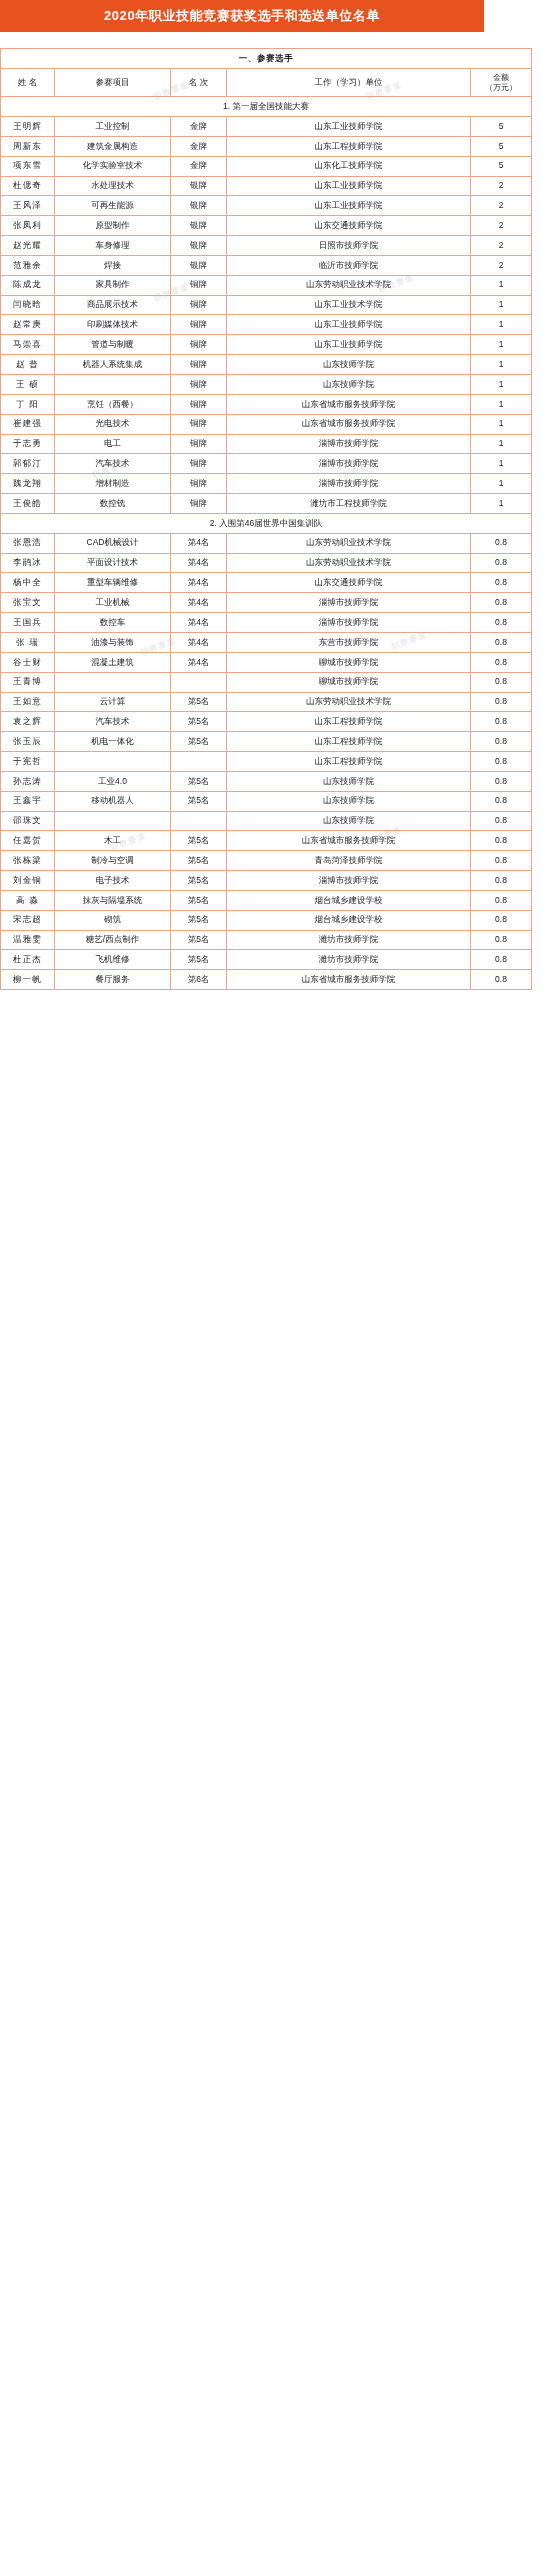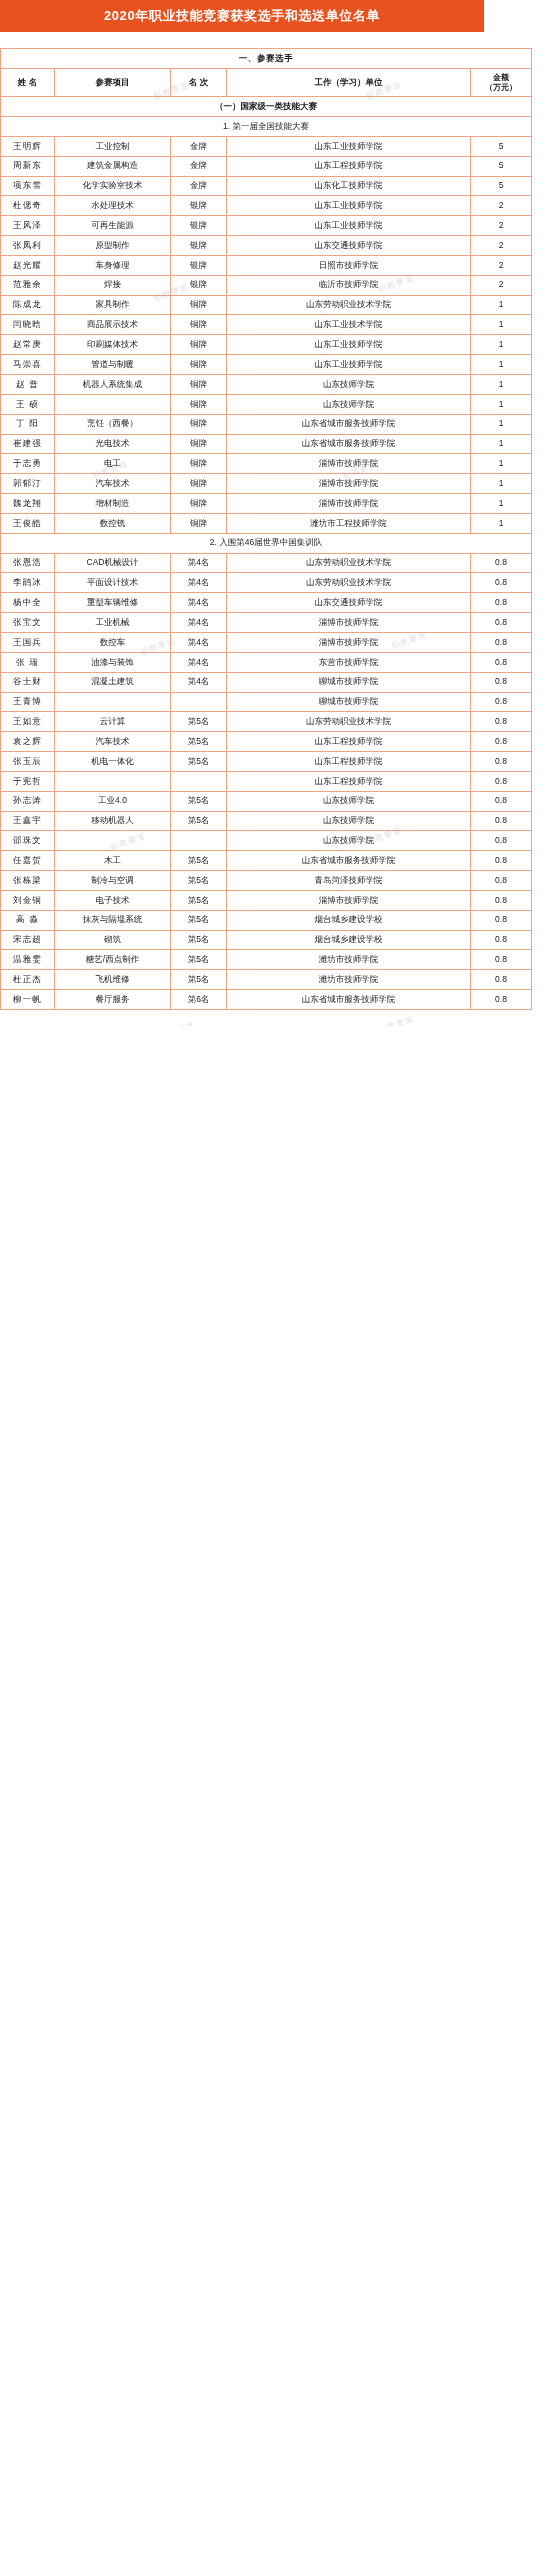--- a/index.html
+++ b/index.html
@@ -42,21 +42,21 @@
   col.c-unit{width:244px;}
   col.c-money{width:61px;}
 
   .section-row td{
     font-weight:bold;
     font-size:9.2px;
     padding:5.5px 0;
     letter-spacing:0.6px;
   }
   .head-row td{
-    font-weight:bold;
+    font-weight:normal;
     font-size:9.2px;
     padding:5.5px 0;
   }
   .head-row td.two-line{
     line-height:1.25;
     font-size:8px;
   }
   .sub-row td{
     font-weight:normal;
     font-size:8.8px;
@@ -100,23 +100,20 @@
         </tr>
         <tr class="head-row">
           <td>姓  名</td>
           <td>参赛项目</td>
           <td>名  次</td>
           <td>工作（学习）单位</td>
           <td class="two-line">
             <div>金额</div>
             <div>（万元）</div>
           </td>
-        </tr>
-        <tr class="group-row">
-          <td colspan="5">（一）国家级一类技能大赛</td>
         </tr>
         <tr class="sub-row">
           <td colspan="5">1. 第一届全国技能大赛</td>
         </tr>
         <tr>
           <td class="name-cell">王明辉</td>
           <td>工业控制</td>
           <td>金牌</td>
           <td>山东工业技师学院</td>
           <td>5</td>

